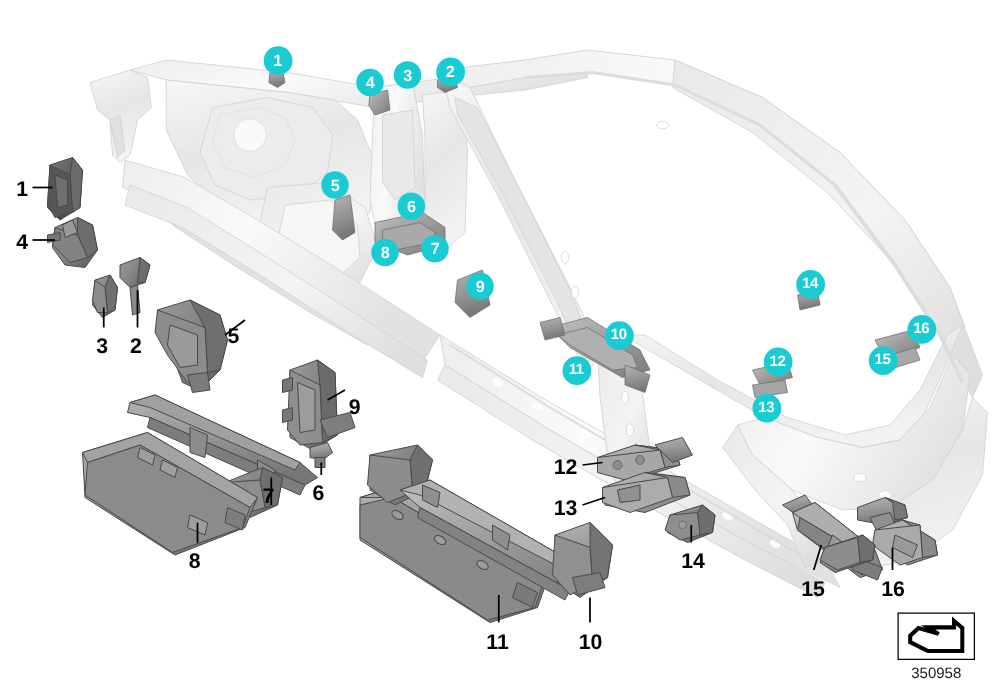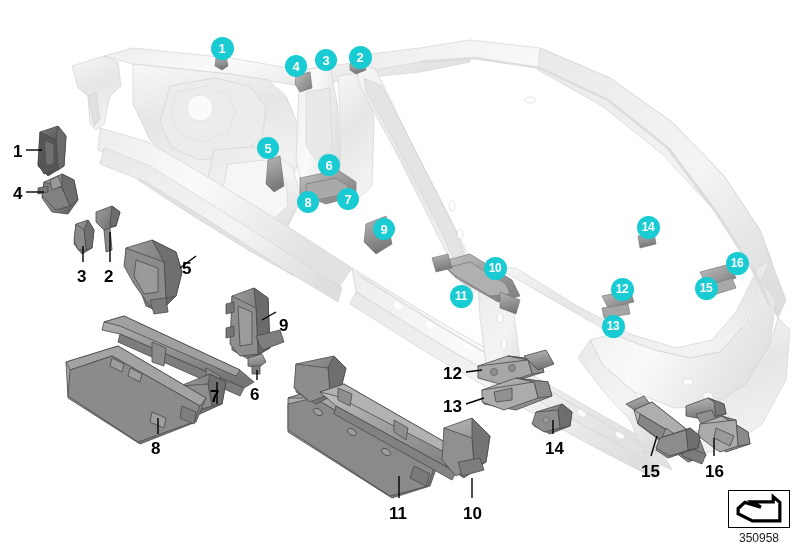--- a/index.html
+++ b/index.html
@@ -15,21 +15,21 @@
           color:#ffffff;font-weight:bold;line-height:1;
           letter-spacing:-0.3px;
           box-sizing:border-box;}
   .bubble span{display:block;transform:translateY(-0.5px);}
 
   
   .idx{position:absolute;color:#000;font-weight:bold;
        line-height:1;white-space:nowrap;}
 
   
-  #codebox{position:absolute;margin-left:10px;}
+  #codebox{position:absolute;}
   #codebox .frame{position:absolute;left:0;top:0;border:1.5px solid #000;
                   background:#fff;box-sizing:border-box;}
   #codebox .code{position:absolute;width:100%;text-align:center;
                  color:#1a1a1a;line-height:1;}
 </style>
 </head>
 <body>
 
 <div id="stage">
 

